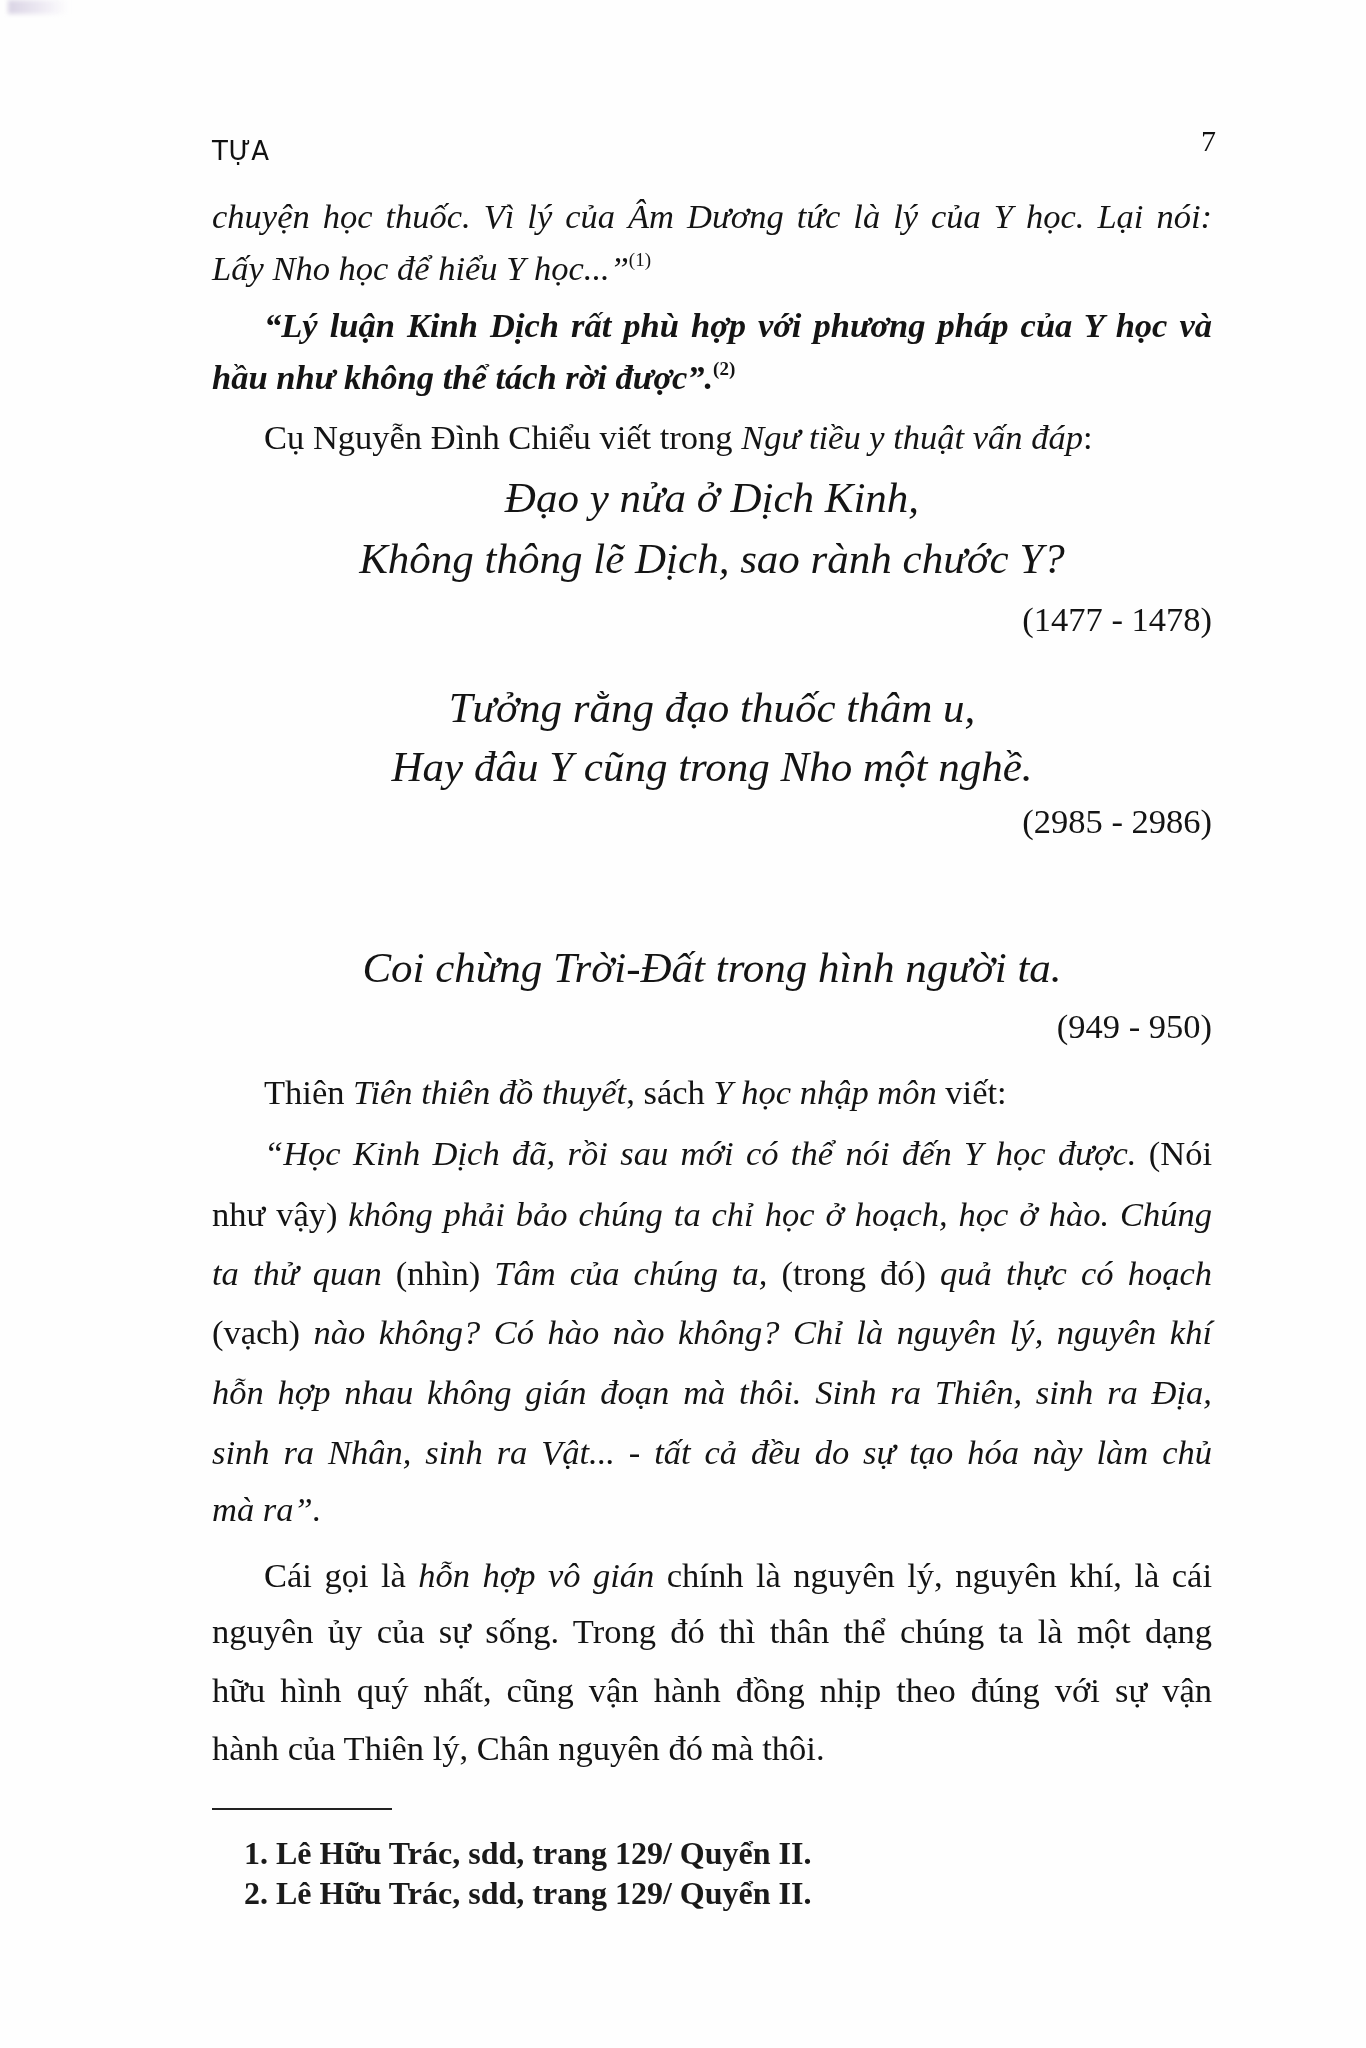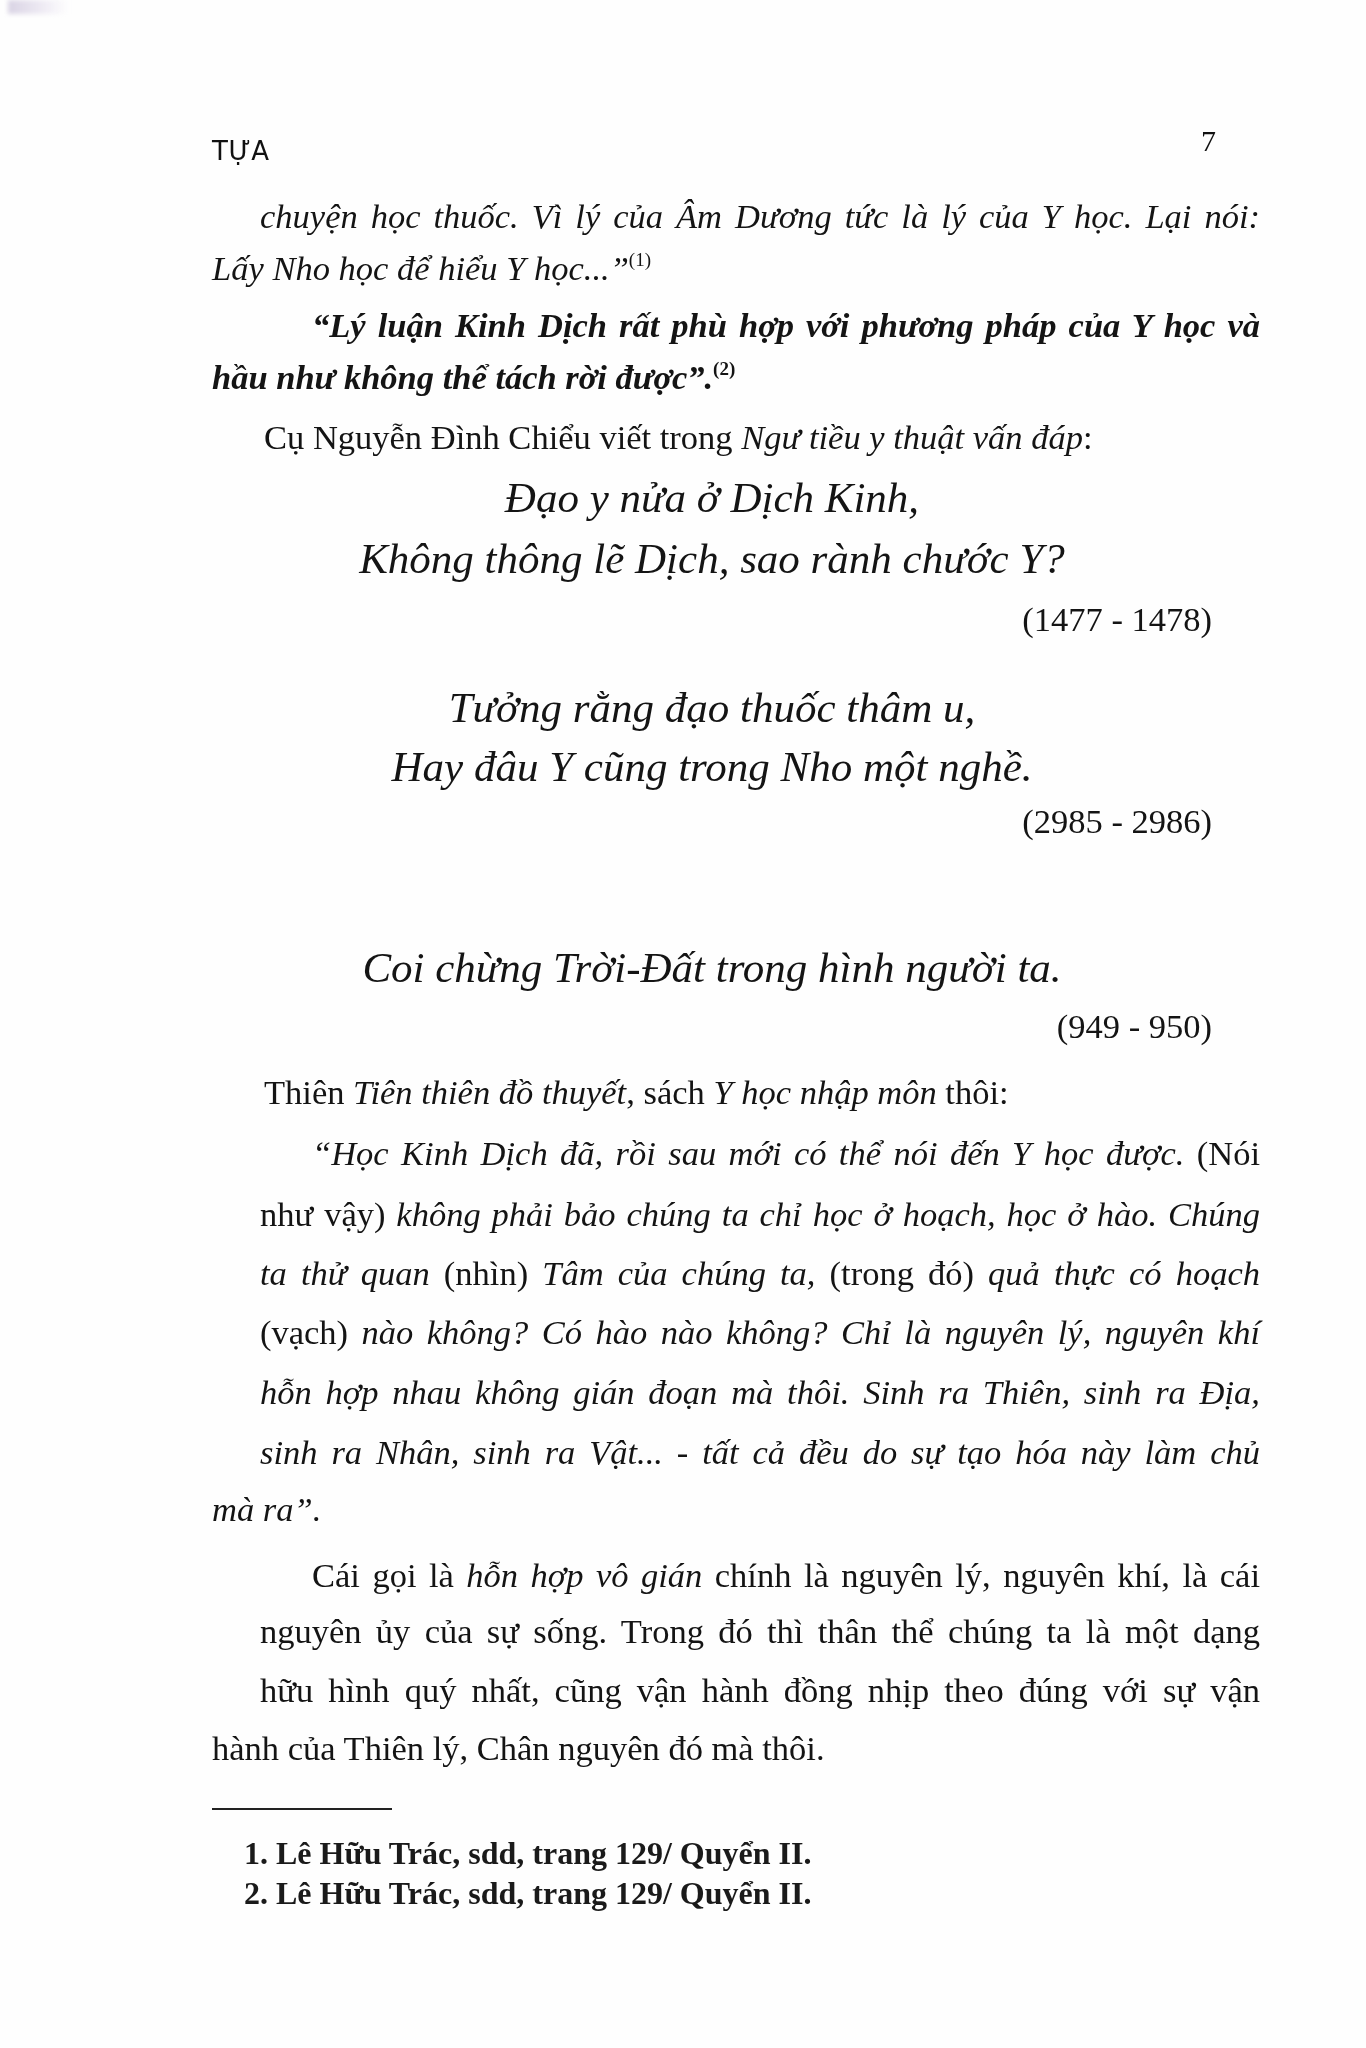--- a/index.html
+++ b/index.html
@@ -49,21 +49,20 @@
     position: absolute;
     left: 212px;
     width: 1000px;
     font-size: 34.5px;
     line-height: 40px;
     white-space: nowrap;
   }
   .justify {
     text-align: justify;
     text-align-last: justify;
-    margin-left: 48px;
   }
   .indent { padding-left: 52px; width: 948px; }
   .it { font-style: italic; }
   .verse {
     position: absolute;
     left: 212px;
     width: 1000px;
     text-align: center;
     font-style: italic;
     font-size: 43px;
@@ -129,21 +128,21 @@
   <div class="verse-ref" style="top:599px;">(1477 - 1478)</div>
 
   <div class="verse" style="top:688px;">Tưởng rằng đạo thuốc thâm u,</div>
   <div class="verse" style="top:747px;">Hay đâu Y cũng trong Nho một nghề.</div>
   <div class="verse-ref" style="top:801px;">(2985 - 2986)</div>
 
   <div class="verse" style="top:948px;">Coi chừng Trời-Đất trong hình người ta.</div>
   <div class="verse-ref" style="top:1006px;">(949 - 950)</div>
 
   <div class="line indent" style="top:1072px;">
-    <span>Thiên </span><span class="it">Tiên thiên đồ thuyết</span><span>, sách </span><span class="it">Y học nhập môn</span><span> thôi:</span>
+    <span>Thiên </span><span class="it">Tiên thiên đồ thuyết</span><span>, sách </span><span class="it">Y học nhập môn</span><span> viết:</span>
   </div>
 
   <div class="line justify indent" style="top:1133px;">
     <span class="it">“Học Kinh Dịch đã, rồi sau mới có thể nói đến Y học được.</span><span> (Nói</span>
   </div>
   <div class="line justify" style="top:1194px;">
     <span>như vậy)</span><span class="it"> không phải bảo chúng ta chỉ học ở hoạch, học ở hào. Chúng</span>
   </div>
   <div class="line justify" style="top:1253px;">
     <span class="it">ta thử quan</span><span> (nhìn) </span><span class="it">Tâm của chúng ta,</span><span> (trong đó) </span><span class="it">quả thực có hoạch</span>

